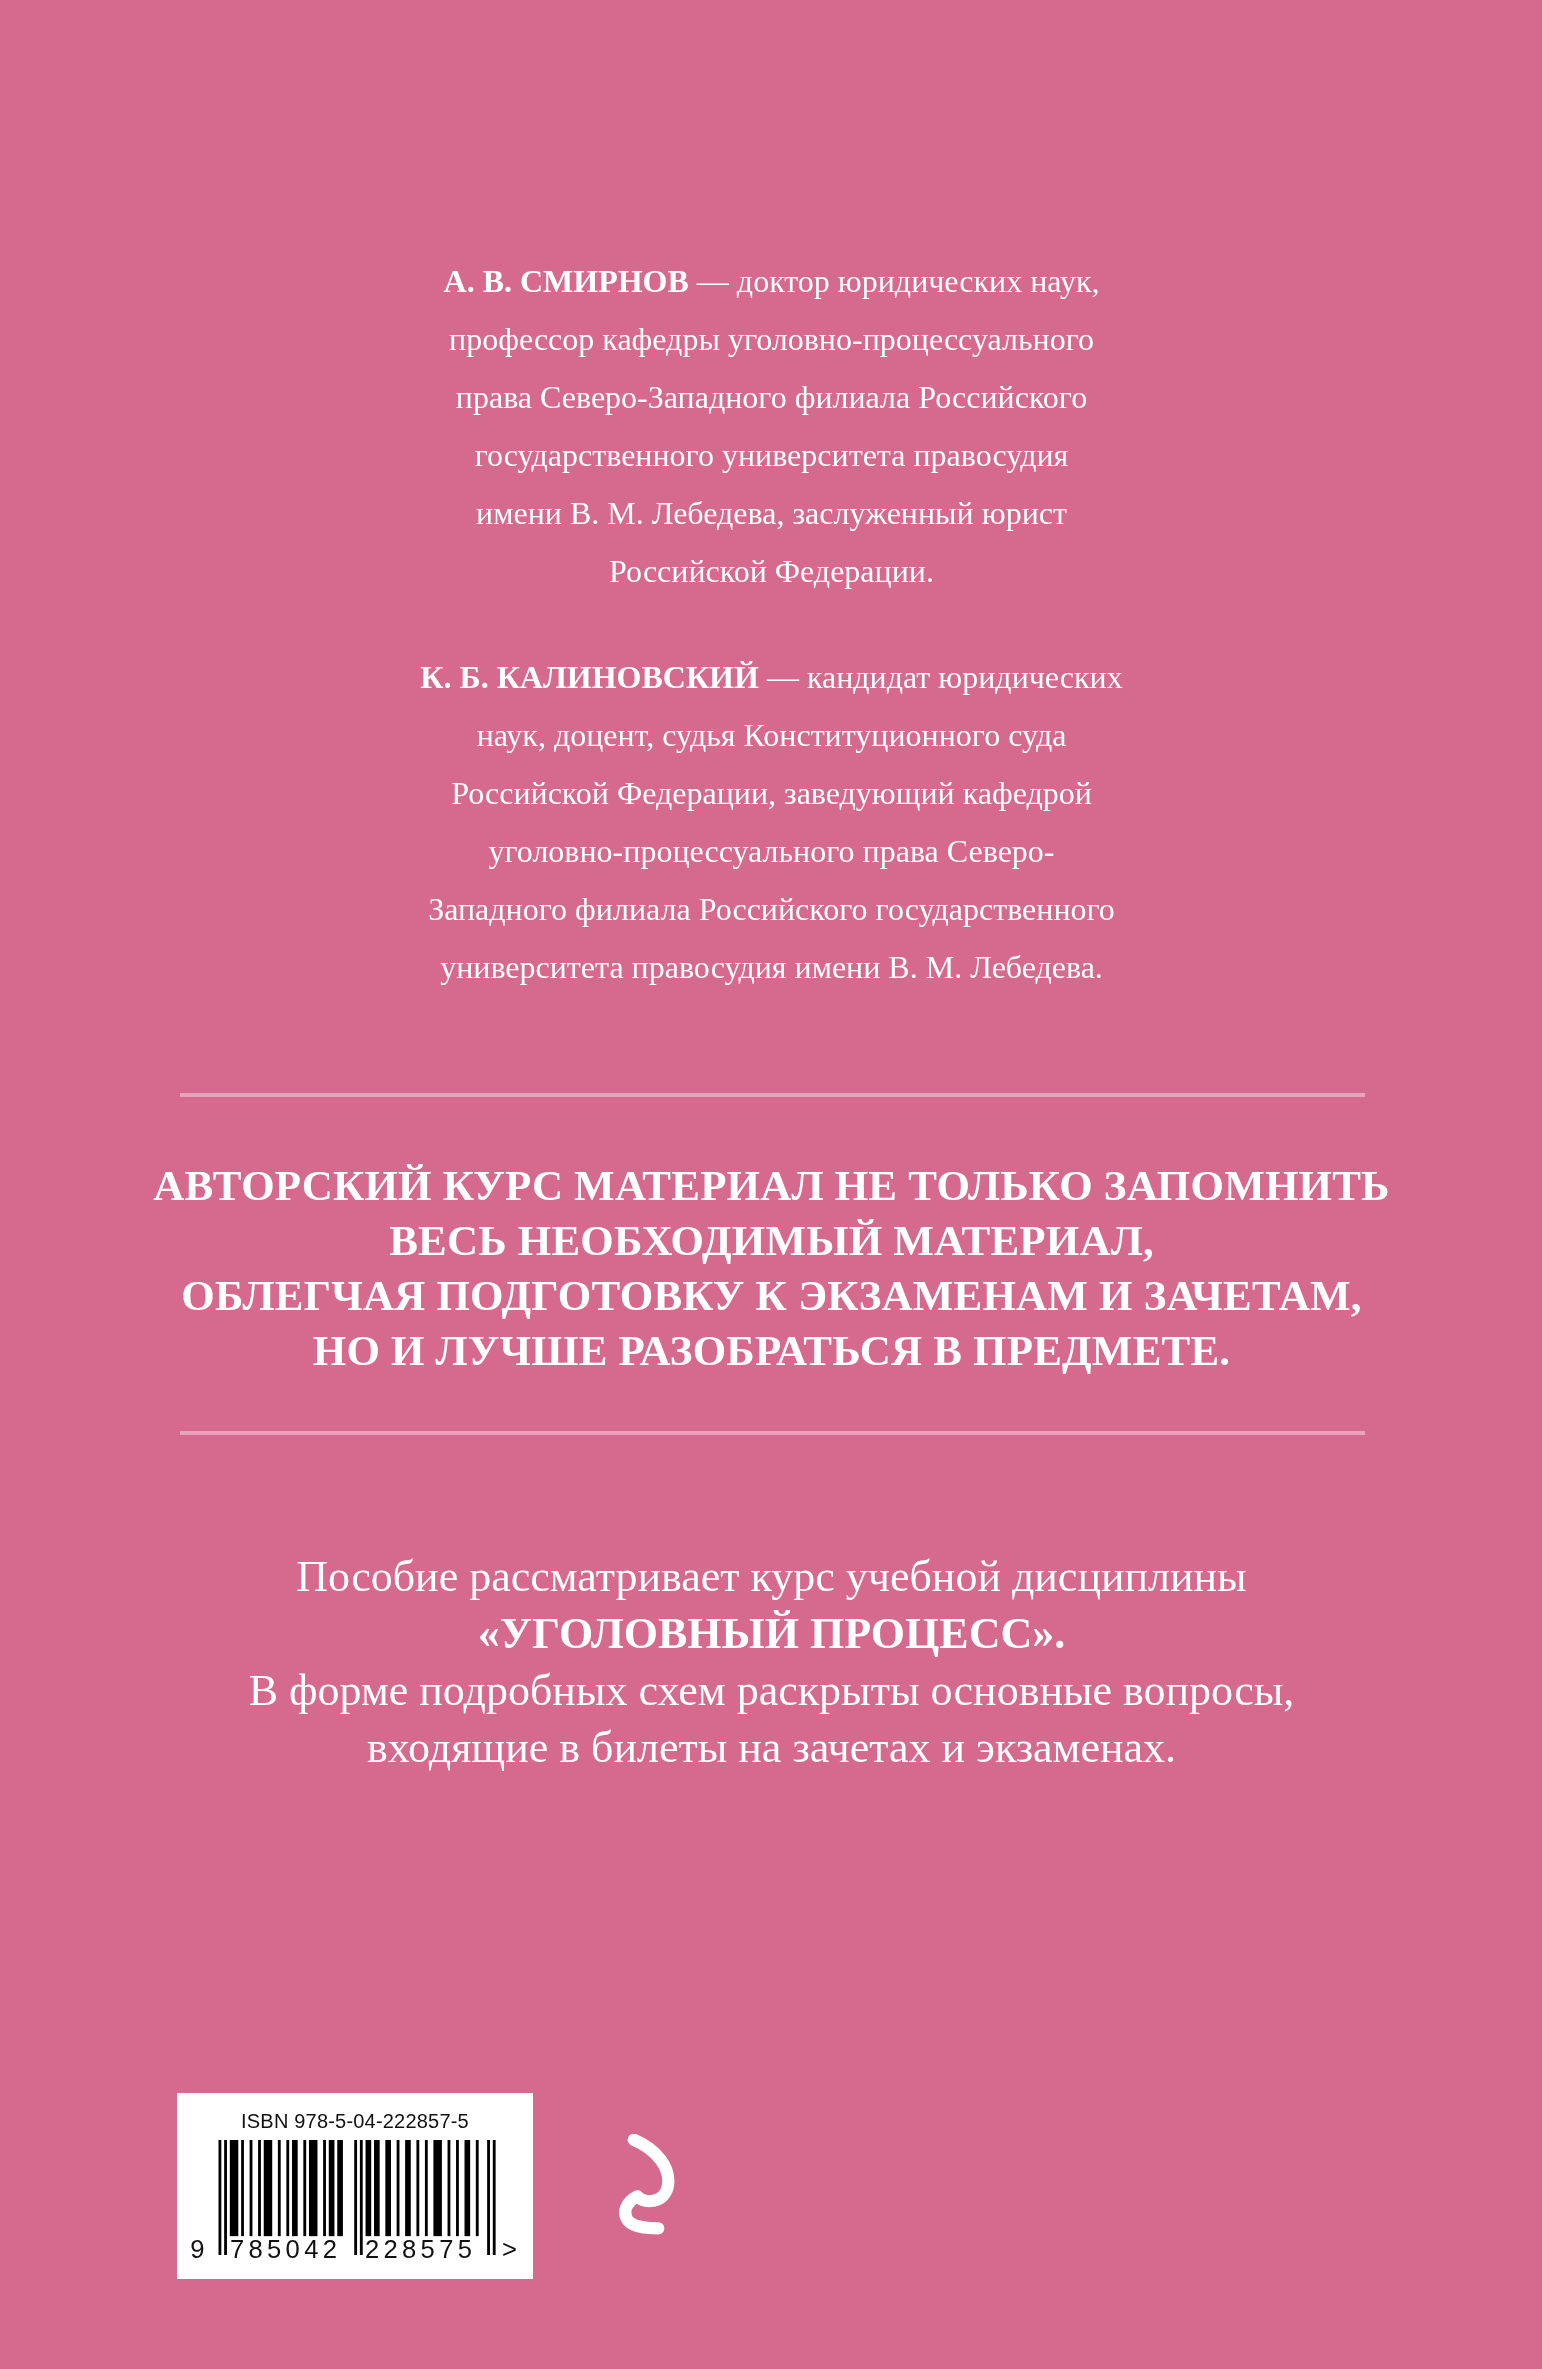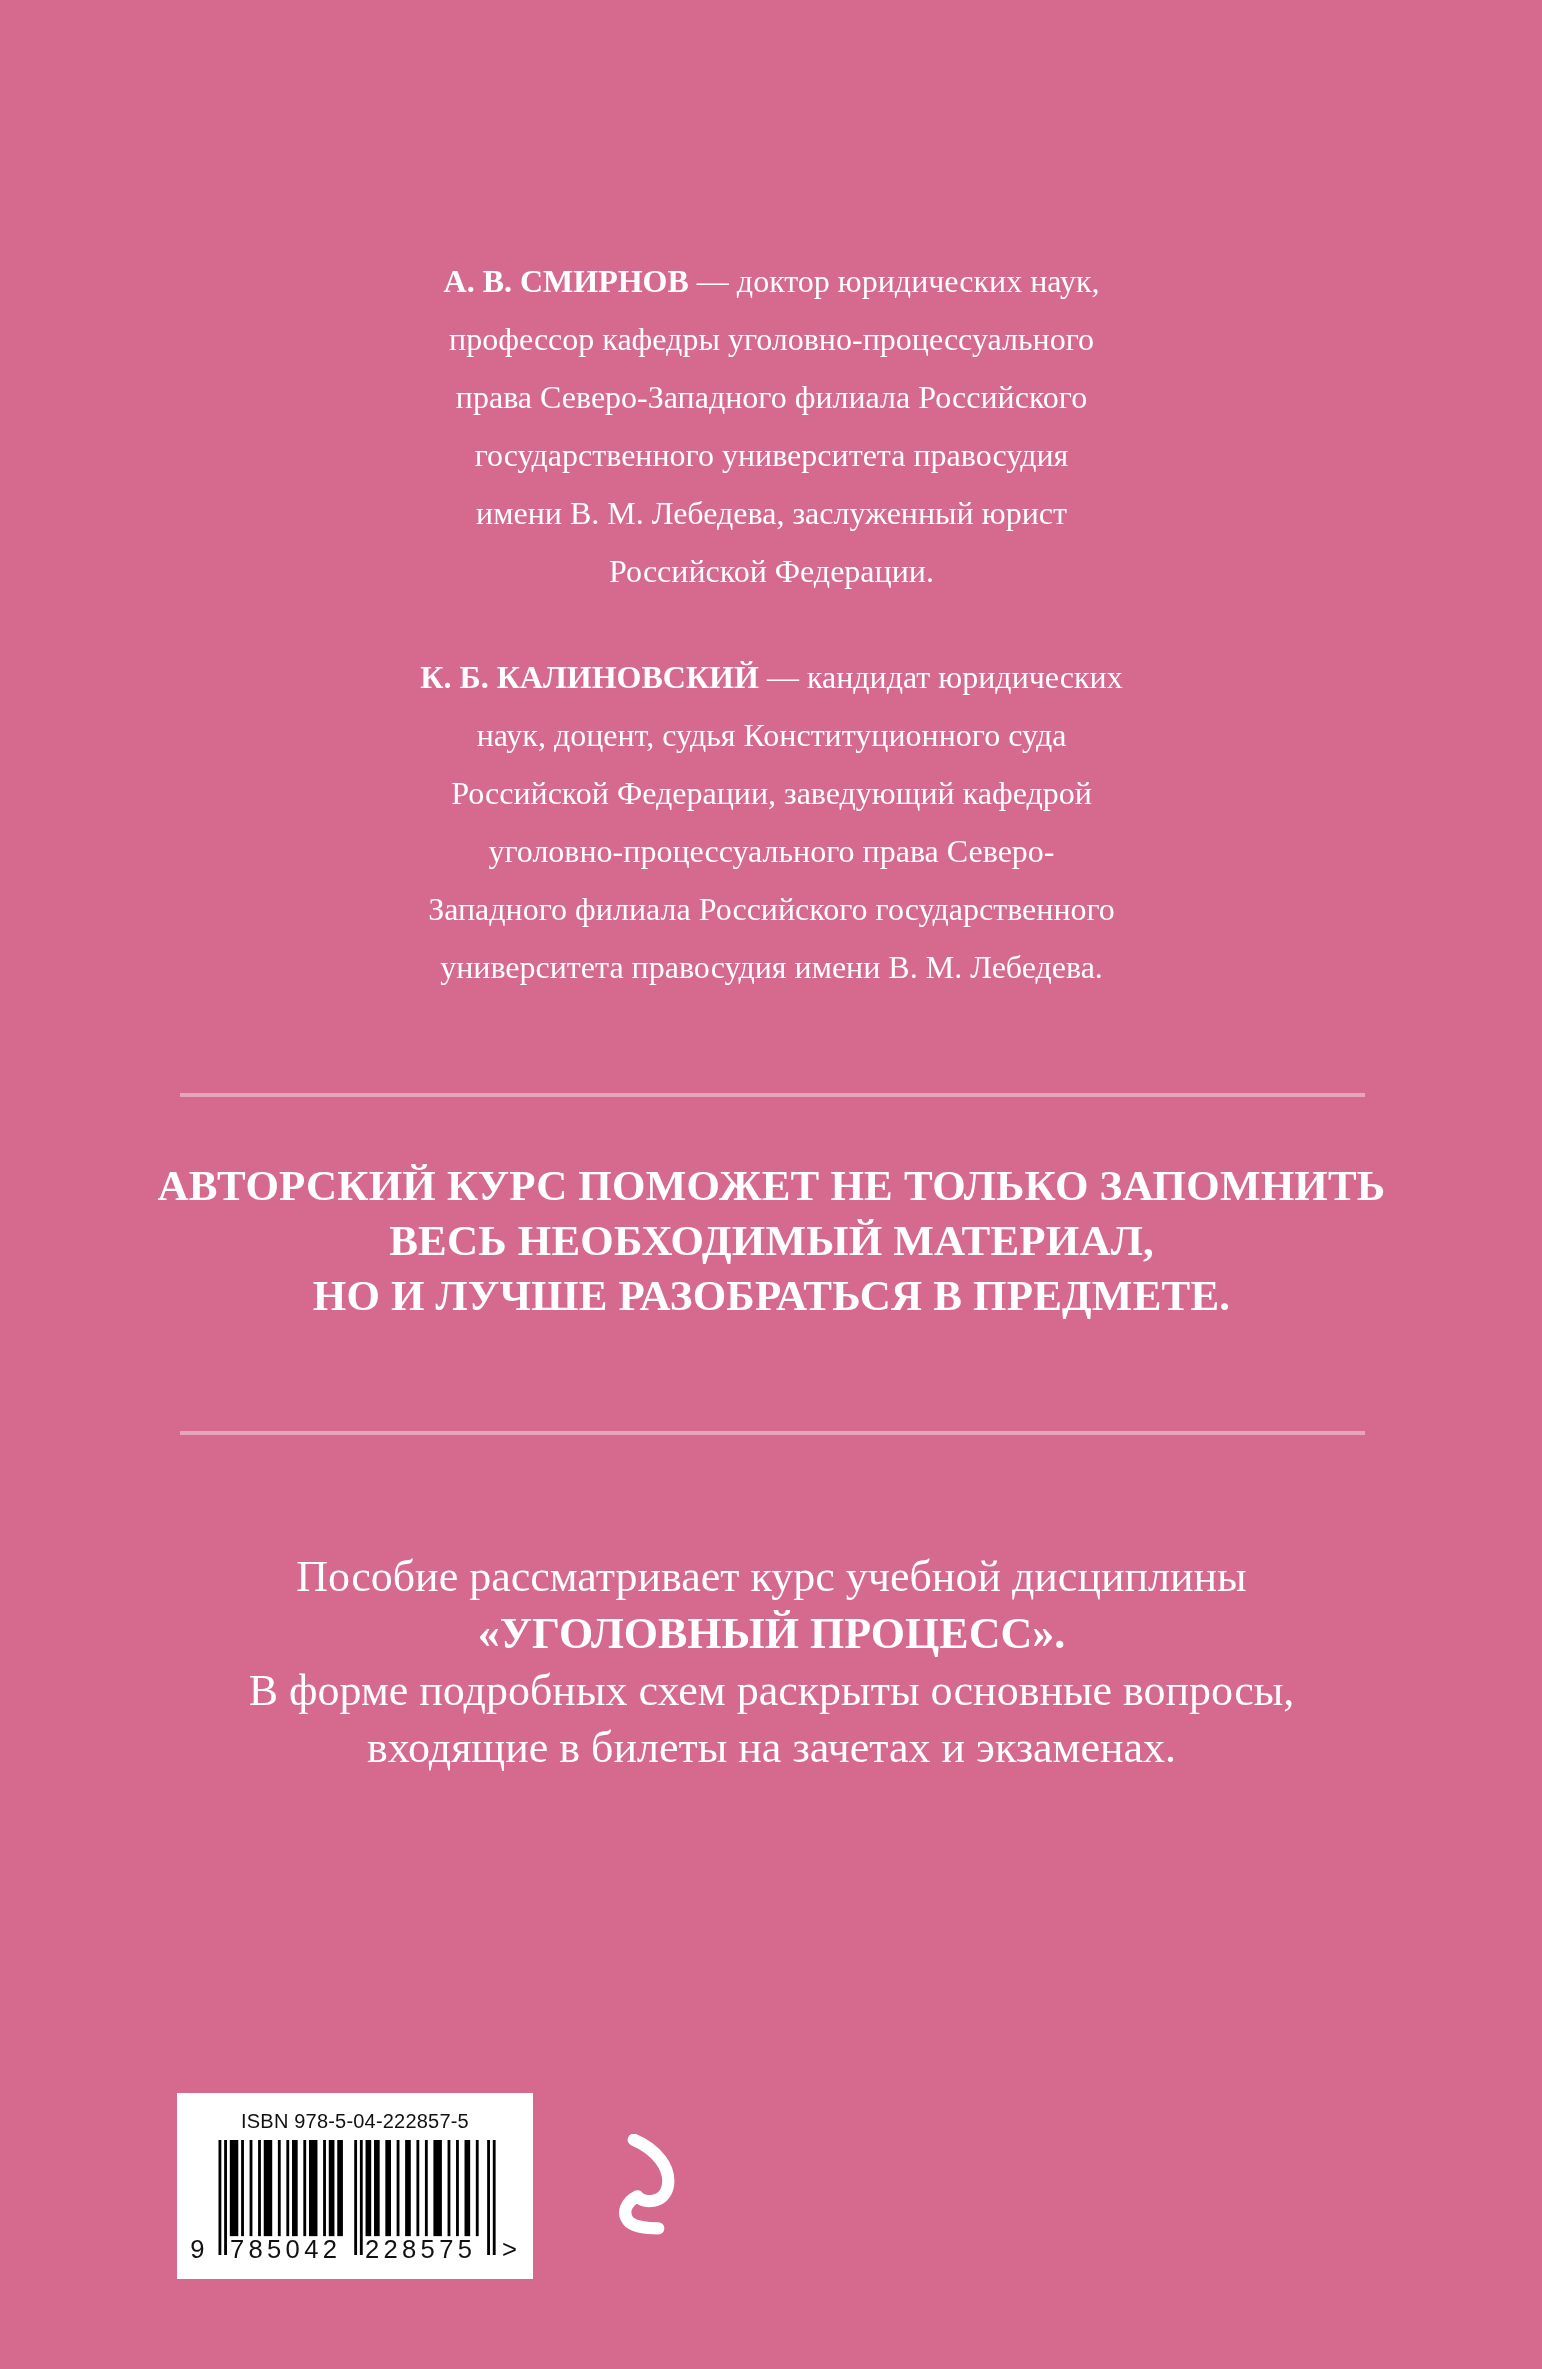--- a/index.html
+++ b/index.html
@@ -58,22 +58,23 @@
   <span class="line">наук, доцент, судья Конституционного суда</span>
   <span class="line">Российской Федерации, заведующий кафедрой</span>
   <span class="line">уголовно-процессуального права Северо-</span>
   <span class="line">Западного филиала Российского государственного</span>
   <span class="line">университета правосудия имени В. М. Лебедева.</span>
 </div>
 
 <div class="divider" style="top:1093px"></div>
 
 <div class="para" id="tagline">
-  <span class="line">АВТОРСКИЙ КУРС ПОМОЖЕТ НЕ ТОЛЬКО ЗАПОМНИТЬ</span>
+  <span class="line">АВТОРСКИЙ КУРС МАТЕРИАЛ НЕ ТОЛЬКО ЗАПОМНИТЬ</span>
   <span class="line">ВЕСЬ НЕОБХОДИМЫЙ МАТЕРИАЛ,</span>
+  <span class="line">ОБЛЕГЧАЯ ПОДГОТОВКУ К ЭКЗАМЕНАМ И ЗАЧЕТАМ,</span>
   <span class="line">НО И ЛУЧШЕ РАЗОБРАТЬСЯ В ПРЕДМЕТЕ.</span>
 </div>
 
 <div class="divider" style="top:1431px"></div>
 
 <div class="para" id="description">
   <span class="line">Пособие рассматривает курс учебной дисциплины</span>
   <span class="line strong">«УГОЛОВНЫЙ ПРОЦЕСС».</span>
   <span class="line">В форме подробных схем раскрыты основные вопросы,</span>
   <span class="line">входящие в билеты на зачетах и экзаменах.</span>

